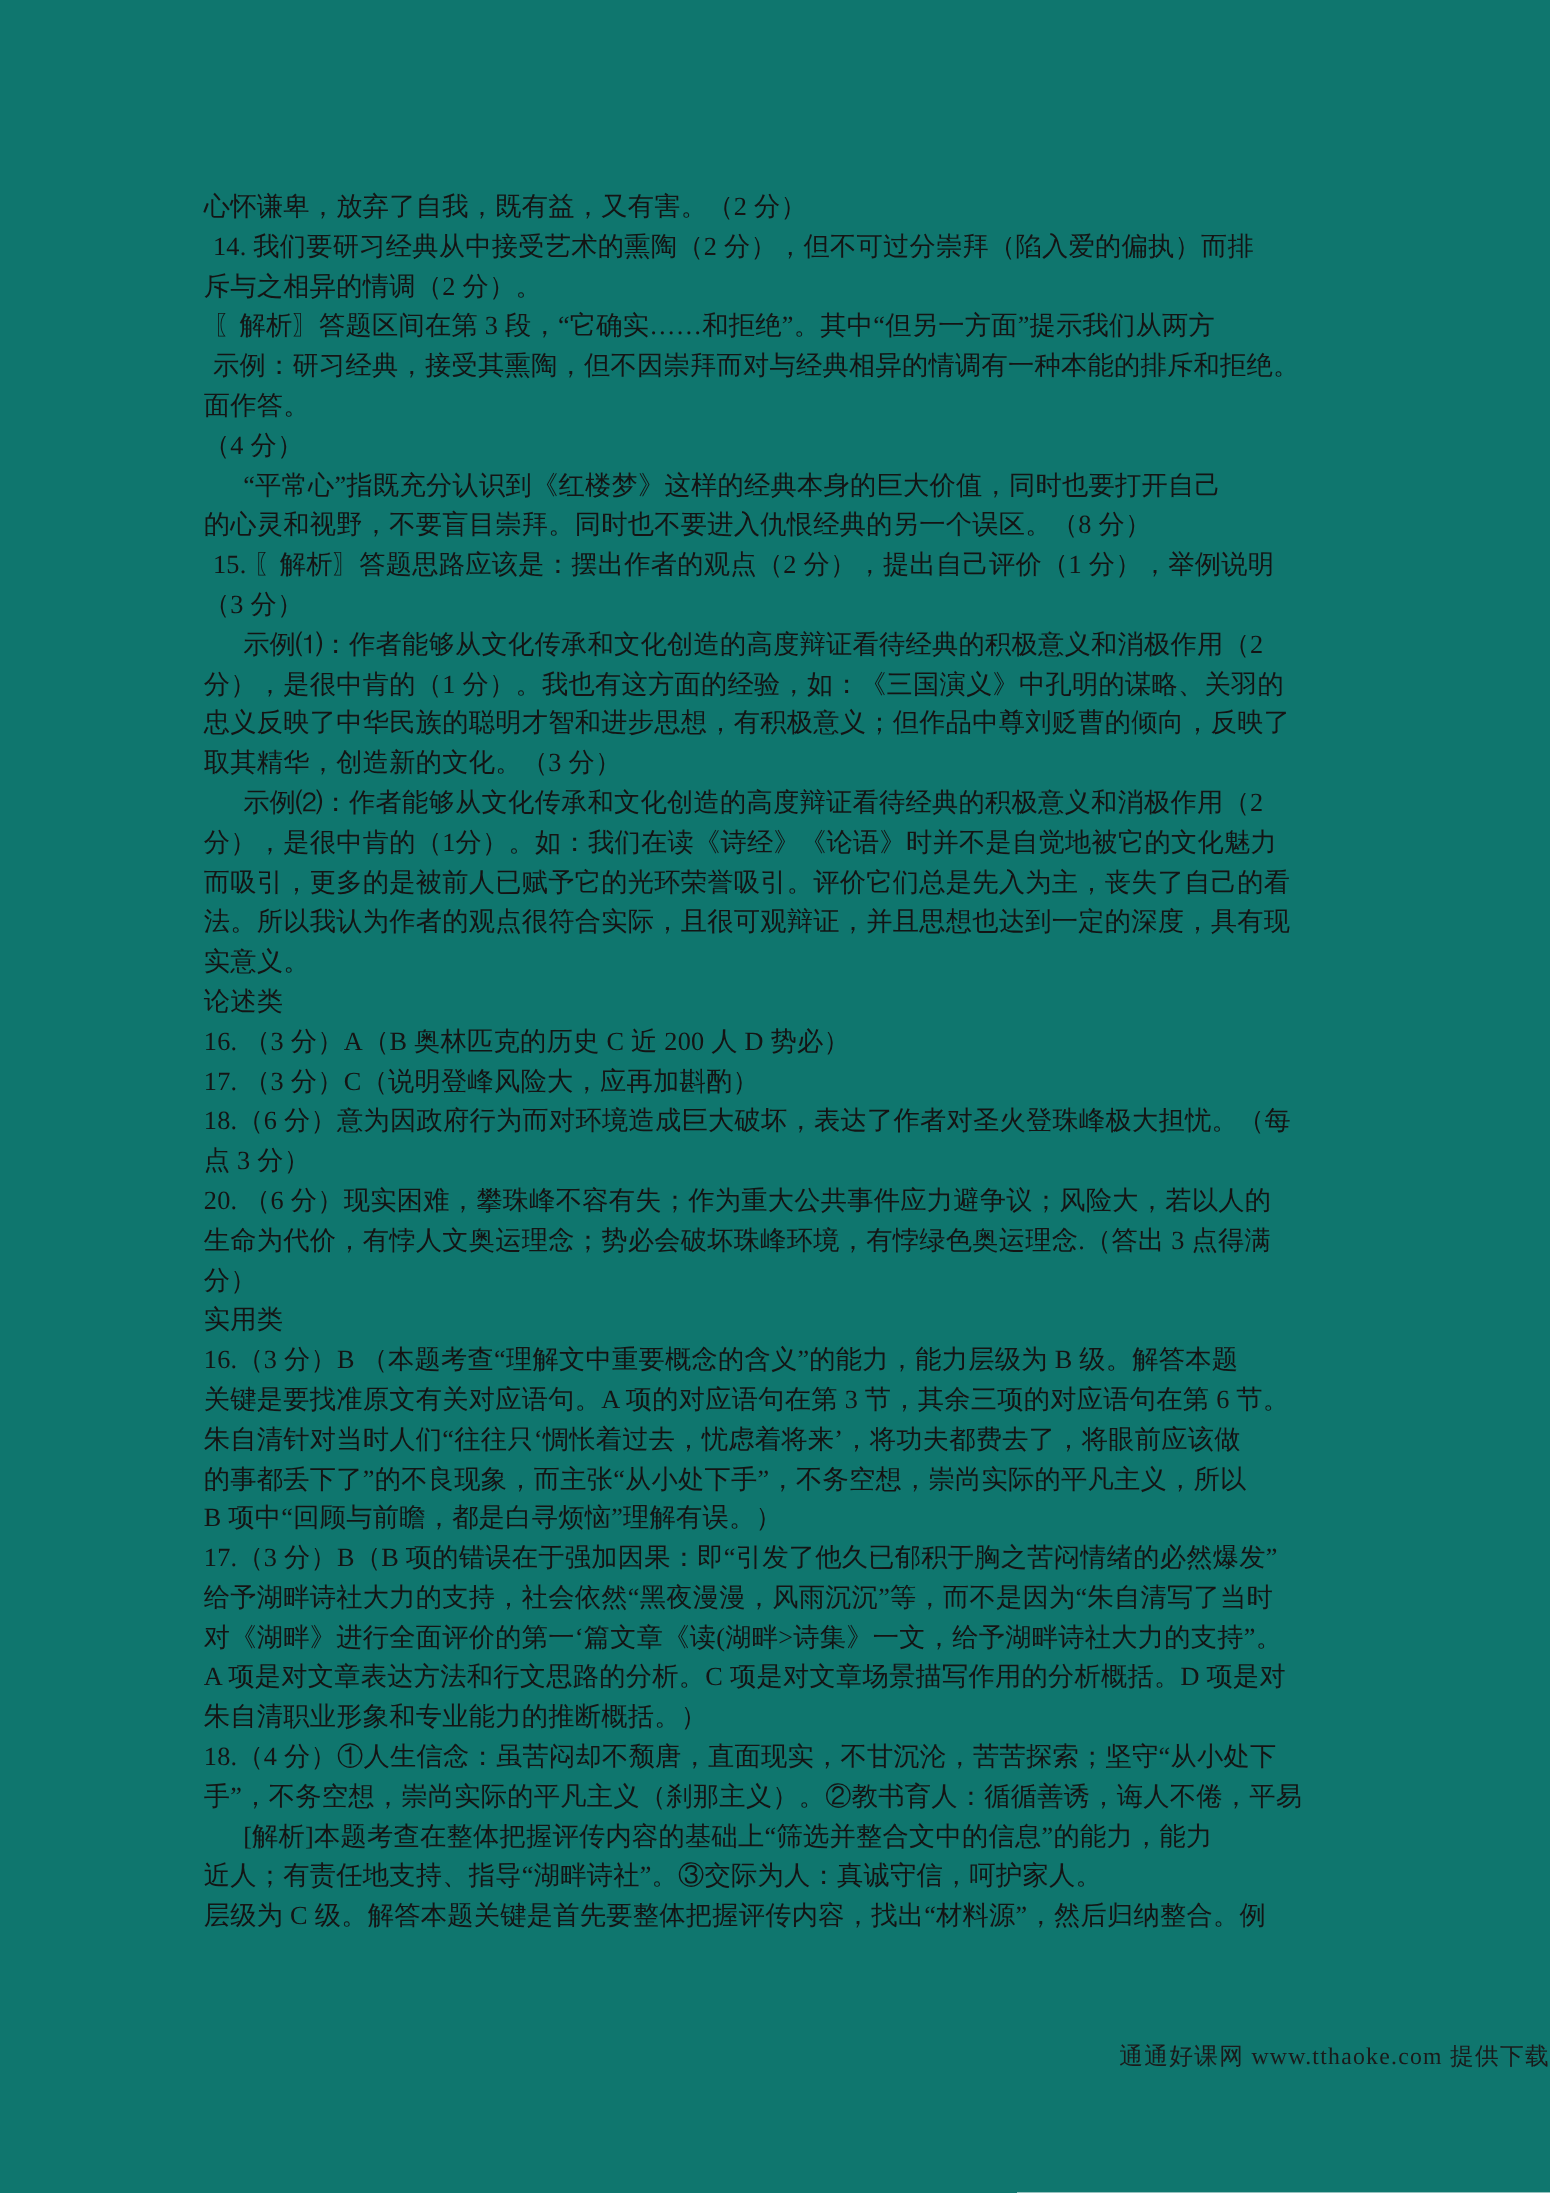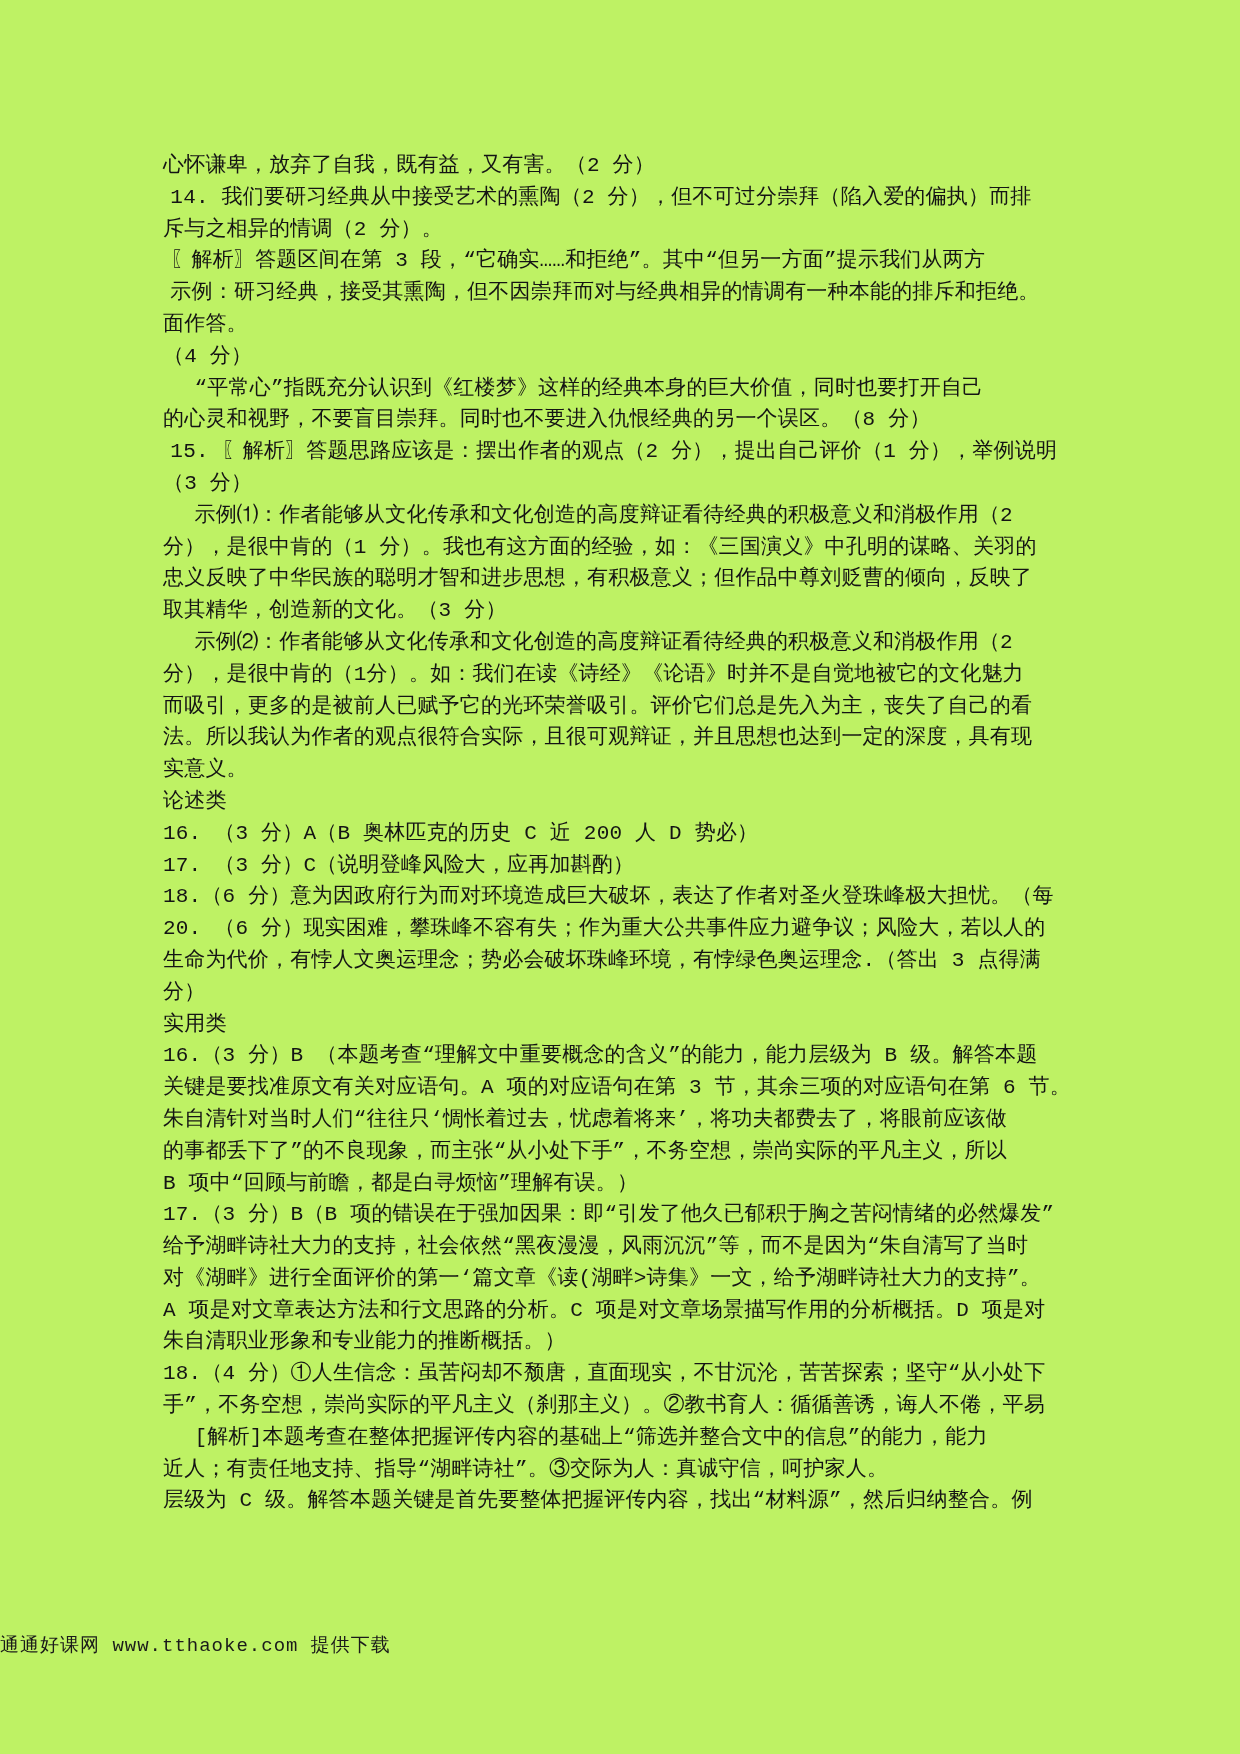--- a/index.html
+++ b/index.html
@@ -4,23 +4,23 @@
 <style>
   html, body {
     margin: 0;
     padding: 0;
     background: #ffffff;
   }
   .page {
     position: relative;
     width: 1240px;
     height: 1754px;
-    background: #bef264;
+    background: #0f766e;
     color: #111111;
-    font-family: Liberation Mono, monospace;
+    font-family: Liberation Serif, serif;
     overflow: hidden;
   }
   .content {
     position: absolute;
     left: 163px;
     top: 150px;
     width: 924px;
     font-size: 21px;
     line-height: 31.8px;
     letter-spacing: 0.2px;
@@ -30,21 +30,21 @@
     white-space: nowrap;
     min-height: 31.8px;
   }
   .ind-h { padding-left: 0.35em; }   
   .ind-p { padding-left: 1.5em; }    
   .footer {
     position: absolute;
     top: 1632px;
     left: 0;
     width: 100%;
-    text-align: left;
+    text-align: right;
     font-size: 19px;
     color: #1a1a1a;
     letter-spacing: 1px;
   }
 </style>
 </head>
 <body>
 
 <div class="page">
   <div class="content">
@@ -65,20 +65,21 @@
     <div class="ln">取其精华，创造新的文化。（3 分）</div>
     <div class="ln ind-p">示例⑵：作者能够从文化传承和文化创造的高度辩证看待经典的积极意义和消极作用（2</div>
     <div class="ln">分），是很中肯的（1分）。如：我们在读《诗经》《论语》时并不是自觉地被它的文化魅力</div>
     <div class="ln">而吸引，更多的是被前人已赋予它的光环荣誉吸引。评价它们总是先入为主，丧失了自己的看</div>
     <div class="ln">法。所以我认为作者的观点很符合实际，且很可观辩证，并且思想也达到一定的深度，具有现</div>
     <div class="ln">实意义。</div>
     <div class="ln">论述类</div>
     <div class="ln">16. （3 分）A（B 奥林匹克的历史 C 近 200 人 D 势必）</div>
     <div class="ln">17. （3 分）C（说明登峰风险大，应再加斟酌）</div>
     <div class="ln">18.（6 分）意为因政府行为而对环境造成巨大破坏，表达了作者对圣火登珠峰极大担忧。（每</div>
+    <div class="ln">点 3 分）</div>
     <div class="ln">20. （6 分）现实困难，攀珠峰不容有失；作为重大公共事件应力避争议；风险大，若以人的</div>
     <div class="ln">生命为代价，有悖人文奥运理念；势必会破坏珠峰环境，有悖绿色奥运理念.（答出 3 点得满</div>
     <div class="ln">分）</div>
     <div class="ln">实用类</div>
     <div class="ln">16.（3 分）B （本题考查“理解文中重要概念的含义”的能力，能力层级为 B 级。解答本题</div>
     <div class="ln">关键是要找准原文有关对应语句。A 项的对应语句在第 3 节，其余三项的对应语句在第 6 节。</div>
     <div class="ln">朱自清针对当时人们“往往只‘惆怅着过去，忧虑着将来’，将功夫都费去了，将眼前应该做</div>
     <div class="ln">的事都丢下了”的不良现象，而主张“从小处下手”，不务空想，崇尚实际的平凡主义，所以</div>
     <div class="ln">B 项中“回顾与前瞻，都是白寻烦恼”理解有误。）</div>
     <div class="ln">17.（3 分）B（B 项的错误在于强加因果：即“引发了他久已郁积于胸之苦闷情绪的必然爆发”</div>

